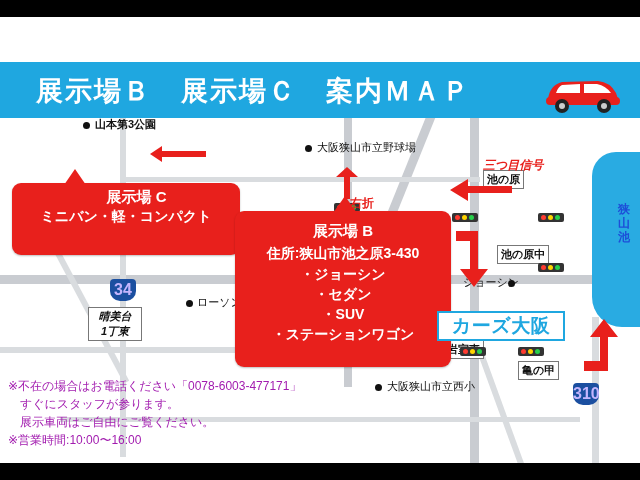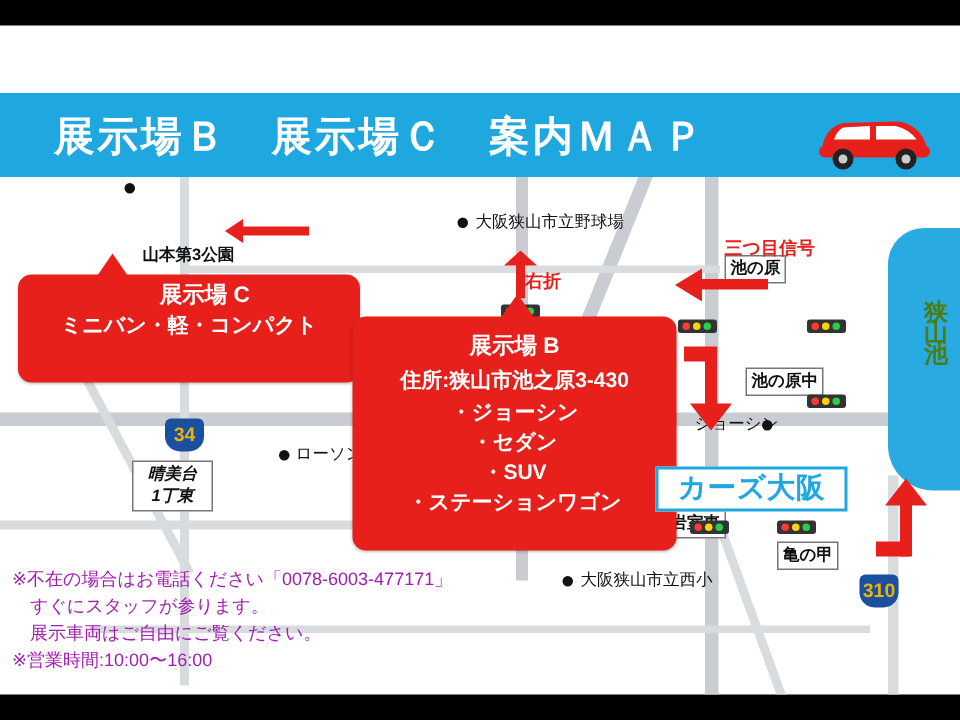--- a/index.html
+++ b/index.html
@@ -20,21 +20,21 @@
     white-space:nowrap;
   }
   
   .car-icon{position:absolute;left:540px;top:52px;width:84px;height:46px;}
   
   .pond{
     position:absolute;right:0;top:135px;width:48px;height:175px;background:#29abe2;
     border-radius:24px 0 0 30px;
   }
   .pond-label{
-    position:absolute;right:6px;top:185px;width:20px;color:#4d7c0f;font-size:16px;
+    position:absolute;right:6px;top:185px;width:20px;color:#1d4ed8;font-size:12px;
     font-weight:bold;line-height:14px;text-align:center;
   }
   
   .road{position:absolute;background:#c9ccd1;}
   .road-thin{position:absolute;background:#d9dcdf;}
   
   .callout{
     position:absolute;background:#e8201c;border-radius:9px;color:#ffffff;text-align:center;
     box-shadow:0 1px 2px rgba(0,0,0,.25);
   }
@@ -58,41 +58,41 @@
     border-bottom:17px solid #e8201c;
   }
   
   .shop-label{
     position:absolute;left:437px;top:294px;width:124px;height:26px;
     border:2px solid #1fa7e0;background:#ffffff;color:#1fa7e0;
     font-size:19px;font-weight:bold;text-align:center;line-height:26px;letter-spacing:0.5px;
   }
   
   .pt{position:absolute;font-size:11px;color:#111;white-space:nowrap;}
-  .pt.bold{font-weight:bold;margin-top:45px;}
+  .pt.bold{font-weight:bold;}
   .dot{position:absolute;width:7px;height:7px;background:#111;border-radius:50%;}
   
   .boxlab{
     position:absolute;background:#ffffff;border:1px solid #777;color:#111;
     font-size:11px;font-weight:bold;text-align:center;line-height:15px;padding:1px 3px;
     white-space:nowrap;
   }
   
   .signal{position:absolute;width:26px;height:9px;background:#333;border-radius:2px;}
   .signal i{position:absolute;top:2px;width:5px;height:5px;border-radius:50%;display:block;}
   .signal i.r{left:3px;background:#ff3b30;}
   .signal i.y{left:10px;background:#ffd400;}
   .signal i.g{left:17px;background:#27d04b;}
   
   .arrow{position:absolute;}
   .red-txt{position:absolute;color:#e8201c;font-size:12px;font-weight:bold;white-space:nowrap;}
   
   .shield{
-    position:absolute;width:26px;height:22px;background:#1b4fa0;color:#eab308;
-    font-size:13px;font-weight:bold;text-align:center;line-height:22px;
+    position:absolute;width:26px;height:22px;background:#1b4fa0;color:#c4b5fd;
+    font-size:16px;font-weight:bold;text-align:center;line-height:22px;
     border-radius:4px 4px 10px 10px;
   }
   
   .note{
     position:absolute;left:8px;top:360px;width:260px;color:#a21caf;font-size:12px;
     line-height:18px;
   }
   .note div{white-space:nowrap;}
 </style>
 </head>
@@ -199,23 +199,23 @@
     <div class="shield" style="left:110px;top:262px;">34</div>
     <div class="shield" style="left:573px;top:366px;">310</div>
 
     <svg class="arrow" style="left:148px;top:127px;width:60px;height:20px;" viewBox="0 0 60 20">
       <path d="M58 7 L14 7 L14 2 L2 10 L14 18 L14 13 L58 13 Z" fill="#e8201c"></path>
     </svg>
 
     <svg class="arrow" style="left:332px;top:150px;width:30px;height:32px;" viewBox="0 0 30 32">
       <path d="M12 32 L12 10 L4 10 L15 0 L26 10 L18 10 L18 32 Z" fill="#e8201c"></path>
     </svg>
-    <div class="red-txt" style="left:350px;top:162px;">右折</div>
-
-    <div class="red-txt" style="left:483px;top:140px;">三つ目信号</div>
+    <div class="red-txt" style="left:350px;top:178px;">右折</div>
+
+    <div class="red-txt" style="left:483px;top:140px;font-style:italic;">三つ目信号</div>
     <svg class="arrow" style="left:448px;top:160px;width:66px;height:26px;" viewBox="0 0 66 26">
       <path d="M64 9 L20 9 L20 2 L2 13 L20 24 L20 16 L64 16 Z" fill="#e8201c"></path>
     </svg>
 
     <svg class="arrow" style="left:452px;top:210px;width:48px;height:62px;" viewBox="0 0 48 62">
       <path d="M4 4 L26 4 L26 42 L36 42 L22 60 L8 42 L18 42 L18 14 L4 14 Z" fill="#e8201c"></path>
     </svg>
 
     <svg class="arrow" style="left:580px;top:300px;width:44px;height:56px;" viewBox="0 0 44 56">
       <path d="M20 54 L20 20 L10 20 L24 2 L38 20 L28 20 L28 54 Z" fill="#e8201c"></path>

